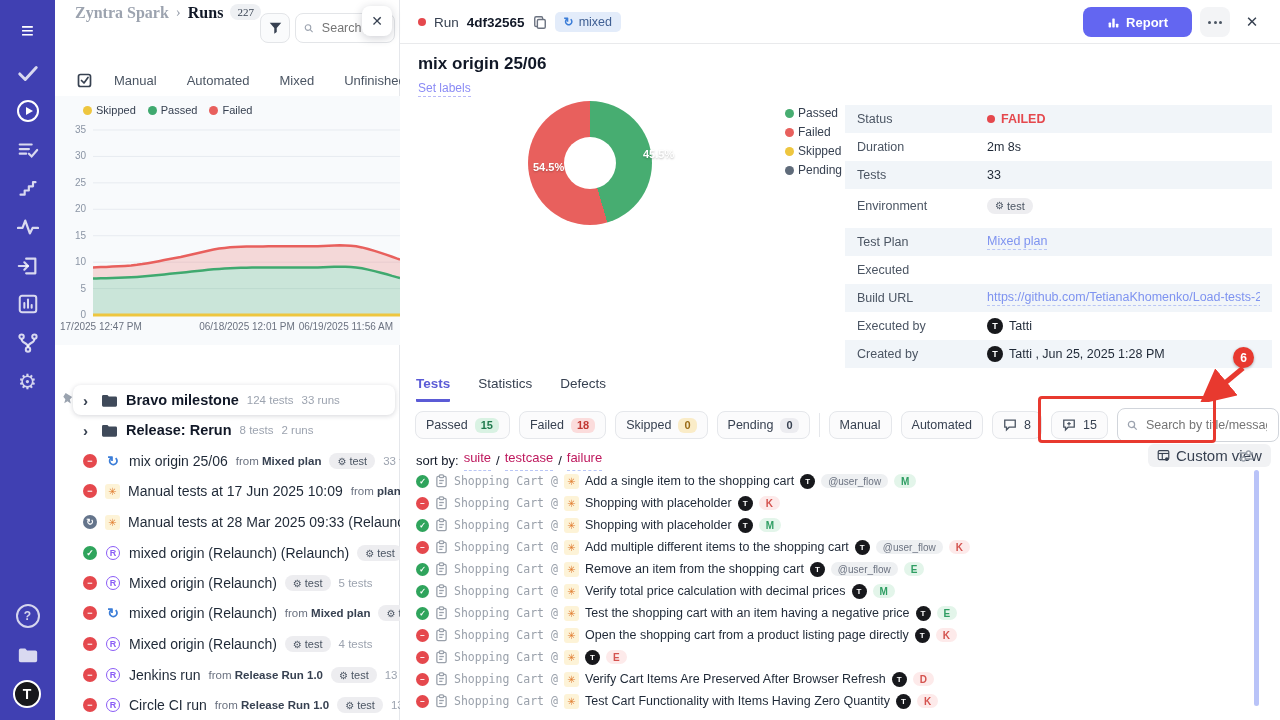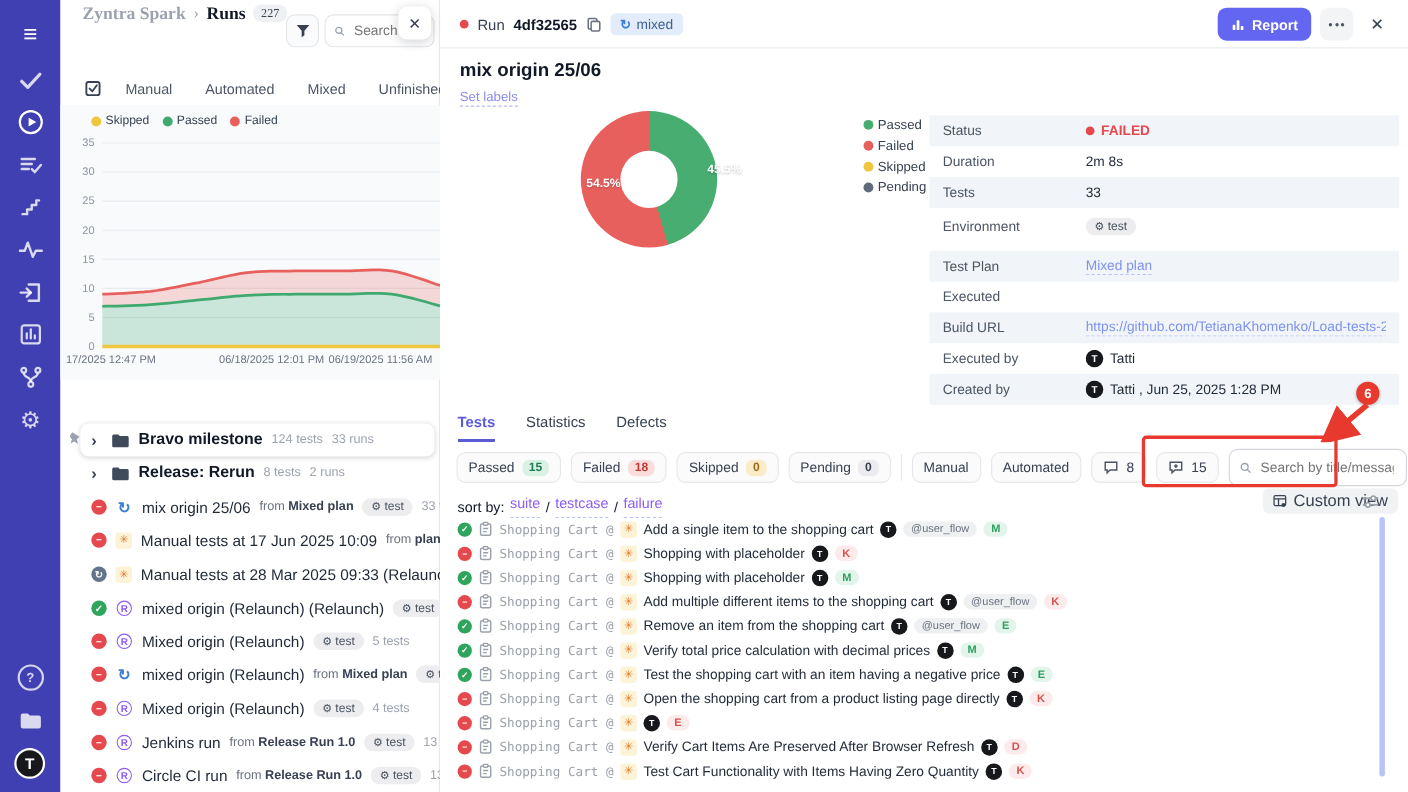--- a/index.html
+++ b/index.html
@@ -74,21 +74,21 @@
   .runid{font-size:13.5px;font-weight:bold;color:#111827;}
   .type-badge{background:#e3ecfa;border-radius:5px;padding:3px 9px;font-size:12.5px;color:#3f5f93;
     display:inline-flex;align-items:center;gap:5px;}
   .type-badge .s{color:#3b7dd8;font-weight:bold;font-size:12px;}
   .tb-right{position:absolute;right:14px;top:7px;display:flex;align-items:center;gap:8px;}
   .btn-summary{display:flex;align-items:center;border:1px solid #e2e3ea;border-radius:8px;height:30px;
     background:#fff;overflow:hidden;}
   .btn-summary .main{display:flex;align-items:center;gap:6px;padding:0 10px;font-size:13px;font-weight:bold;color:#5a5edd;}
   .btn-summary .split{border-left:1px solid #e2e3ea;padding:0 8px;height:100%;display:flex;align-items:center;}
   .btn-report{display:flex;align-items:center;gap:6px;background:#6366f1;color:#fff;border-radius:8px;
-    height:30px;padding:0 12px;font-size:13px;font-weight:bold;}
+    height:30px;padding:0 24px;font-size:13px;font-weight:bold;}
   .btn-gray{width:30px;height:30px;border-radius:8px;background:#f3f4f6;display:flex;align-items:center;justify-content:center;}
   .x-plain{width:28px;height:30px;display:flex;align-items:center;justify-content:center;font-size:15px;color:#374151;}
   .dots3{display:flex;gap:2.5px;}
   .dots3 i{width:3px;height:3px;border-radius:50%;background:#4b5563;}
   .rp-title{position:absolute;left:18px;top:54px;font-size:17px;font-weight:bold;color:#111827;}
   .set-labels{position:absolute;left:18px;top:81px;font-size:12px;color:#8a8af5;
     border-bottom:1px dashed #b9b9f8;padding-bottom:1px;}
   
   .donut{position:absolute;left:128px;top:101px;width:124px;height:124px;border-radius:50%;}
   .donut .hole{position:absolute;left:36px;top:36px;width:52px;height:52px;border-radius:50%;background:#fff;}
@@ -114,21 +114,21 @@
     height:28px;padding:0 10px;font-size:12.5px;color:#374151;box-sizing:border-box;white-space:nowrap;}
   .cnt{border-radius:6px;padding:1.5px 6px;font-size:11px;font-weight:bold;}
   .cnt-green{background:#d9f2e3;color:#1f7a4d;}
   .cnt-red{background:#fbdcdc;color:#c23934;}
   .cnt-yellow{background:#faecc8;color:#9a6b16;}
   .cnt-gray{background:#ececf0;color:#374151;}
   .vdiv{width:1px;height:24px;background:#e5e7eb;}
   .rp-search{display:flex;align-items:center;gap:6px;border:1px solid #d1d5db;border-radius:8px;height:34px;
     width:162px;padding:0 9px;box-sizing:border-box;background:#fff;}
   .sort-row{position:absolute;left:16px;top:450px;font-size:13px;color:#111827;display:flex;gap:5px;align-items:center;}
-  .sort-link{color:#8b5cf6;border-bottom:1px dashed #b9c6f5;padding-bottom:5px;}
+  .sort-link{color:#be185d;border-bottom:1px dashed #b9c6f5;padding-bottom:5px;}
   .custom-view{position:absolute;left:748px;top:444px;height:23px;background:#f1f2f4;border-radius:6px;
     display:flex;align-items:center;gap:6px;padding:0 9px;font-size:15px;color:#374151;}
   .sliders{position:absolute;left:838px;top:448px;}
   
   .t-row{position:absolute;left:16px;width:850px;height:22px;display:flex;align-items:center;gap:6px;white-space:nowrap;}
   .t-st{width:13px;height:13px;border-radius:50%;color:#fff;font-size:8px;font-weight:bold;
     display:inline-flex;align-items:center;justify-content:center;flex:0 0 auto;}
   .suite{font-family:"DejaVu Sans Mono",monospace;font-size:11.5px;color:#9aa1ab;width:104px;overflow:hidden;flex:0 0 auto;}
   .t-title{font-size:12.5px;color:#1f2937;}
   .t-av{width:15px;height:15px;border-radius:50%;background:#17181c;color:#fff;font-size:8px;font-weight:bold;

